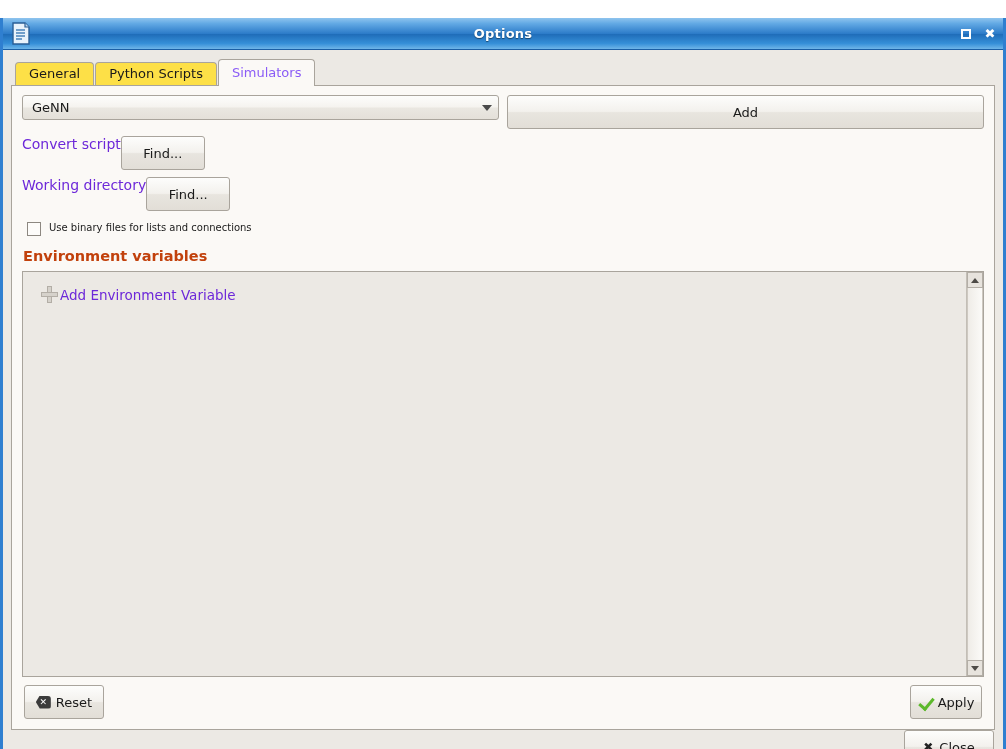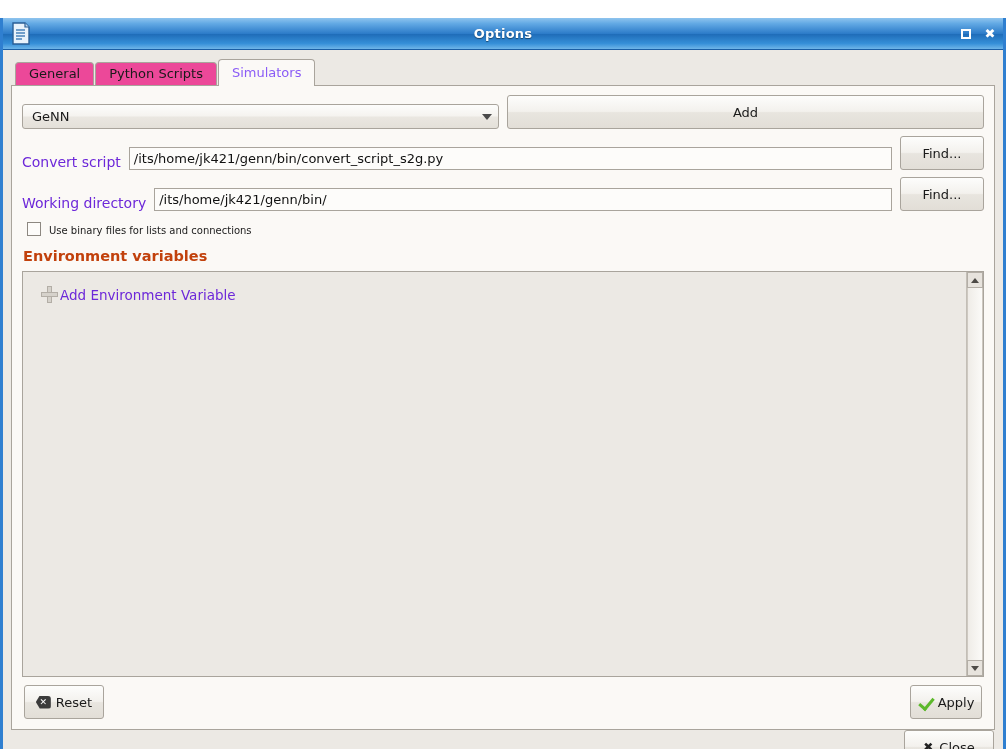--- a/index.html
+++ b/index.html
@@ -97,21 +97,21 @@
     padding-left: 4px;
     position: relative;
     z-index: 2;
   }
   .tab {
     height: 23px;
     line-height: 22px;
     padding: 0 13px;
     font-size: 13px;
     color: #1a1a1a;
-    background: #ec4899;
+    background: #fde047;
     border: 1px solid #a9a49c;
     border-bottom: none;
     border-radius: 4px 4px 0 0;
     margin-right: 1px;
     box-sizing: border-box;
     position: relative;
   }
   .tab.active {
     height: 27px;
     line-height: 26px;
@@ -132,21 +132,21 @@
     padding: 9px 10px 8px 10px;
     position: relative;
     z-index: 1;
     display: flex;
     flex-direction: column;
   }
 
   
   .row {
     display: flex;
-    align-items: flex-end;
+    align-items: flex-start;
   }
   .btn {
     background: linear-gradient(to bottom, #fdfdfc 0%, #f3f1ed 48%, #e8e5df 52%, #e2ded7 100%);
     border: 1px solid #a9a49c;
     border-radius: 3px;
     color: #1a1a1a;
     font-size: 13px;
     font-family: "DejaVu Sans", sans-serif;
     box-sizing: border-box;
     display: inline-flex;
@@ -401,27 +401,25 @@
       <div class="row row-combo">
         <div class="combo">
           <span>GeNN</span>
           <span class="caret"></span>
         </div>
         <div class="btn btn-add">Add</div>
       </div>
 
       <div class="row row-field">
         <span class="field-label lbl-convert">Convert script</span>
-        <div class="text-input">/its/home/jk421/genn/bin/convert_script_s2g.py</div>
         <div class="btn btn-find">Find...</div>
       </div>
 
       <div class="row row-field">
         <span class="field-label lbl-working">Working directory</span>
-        <div class="text-input">/its/home/jk421/genn/bin/</div>
         <div class="btn btn-find">Find...</div>
       </div>
 
       <div class="row row-check">
         <span class="checkbox"></span>
         <span class="check-label">Use binary files for lists and connections</span>
       </div>
 
       <div class="section-title">Environment variables</div>
 

